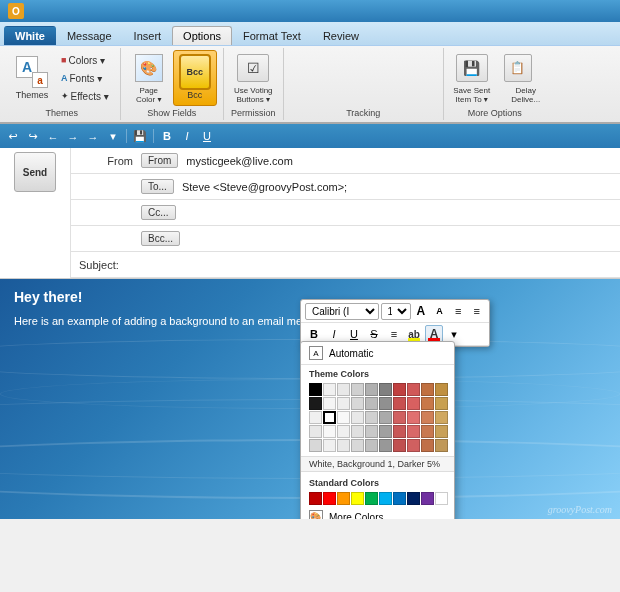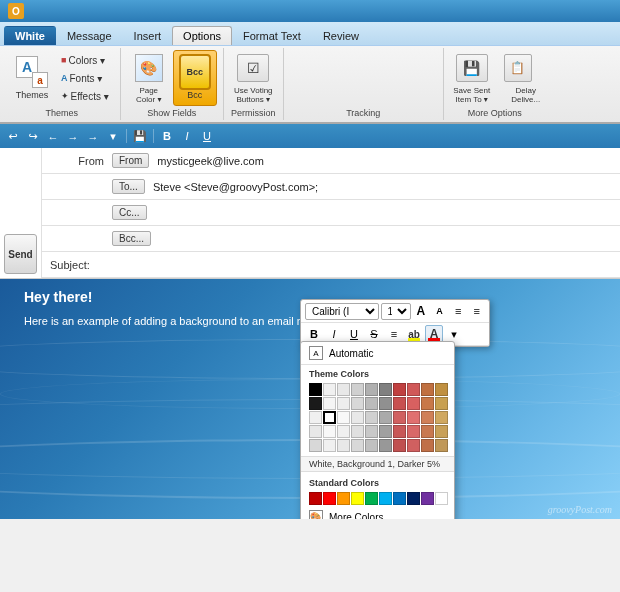--- a/index.html
+++ b/index.html
@@ -188,24 +188,24 @@
       margin: 2px 4px 2px 0;
       color: #333;
     }
     .email-field-value {
       flex: 1;
       font-size: 11px;
       color: #222;
       padding: 3px 4px;
     }
     .send-btn-area {
-      width: 42px;
+      width: 71px;
       padding: 4px;
       display: flex;
-      align-items: flex-end;
+      align-items: flex-start;
       justify-content: center;
       border-right: 1px solid #e0e0e0;
     }
     .send-btn {
       background: linear-gradient(to bottom, #f8f8f8, #d8d8d8);
       border: 1px solid #aaa;
       border-radius: 3px;
       width: 42px;
       height: 40px;
       cursor: pointer;
@@ -247,21 +247,21 @@
       left: -40px;
       right: -40px;
       height: 80px;
       border-radius: 50%;
       border: 1px solid rgba(255,255,255,0.1);
       transform: scaleX(1.8);
     }
     .email-body-text {
       position: relative;
       z-index: 2;
-      padding: 10px 24px;
+      padding: 10px 14px;
       color: white;
     }
     .email-body-heading {
       font-size: 14px;
       font-weight: bold;
       margin-bottom: 10px;
     }
     .email-body-content {
       font-size: 11px;
     }

